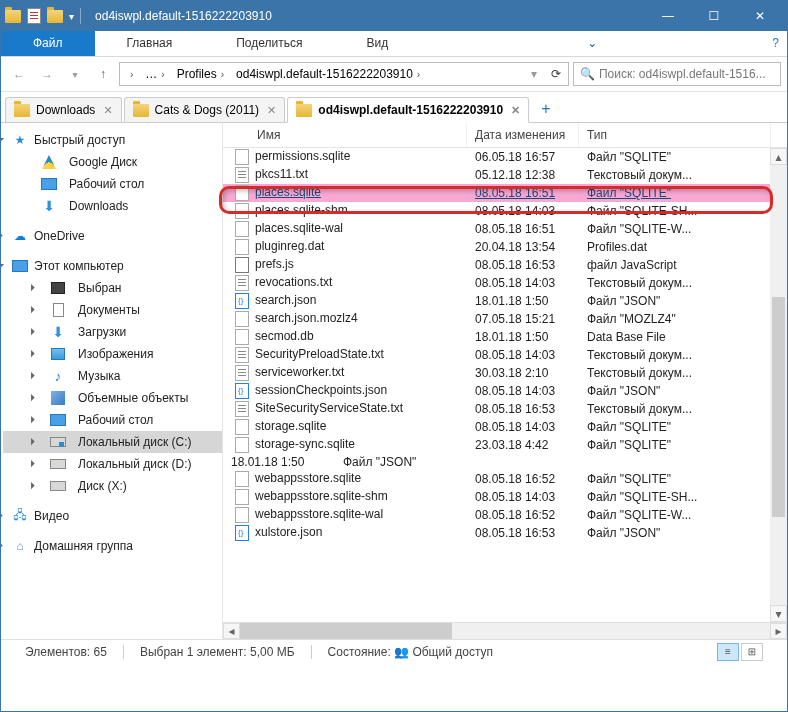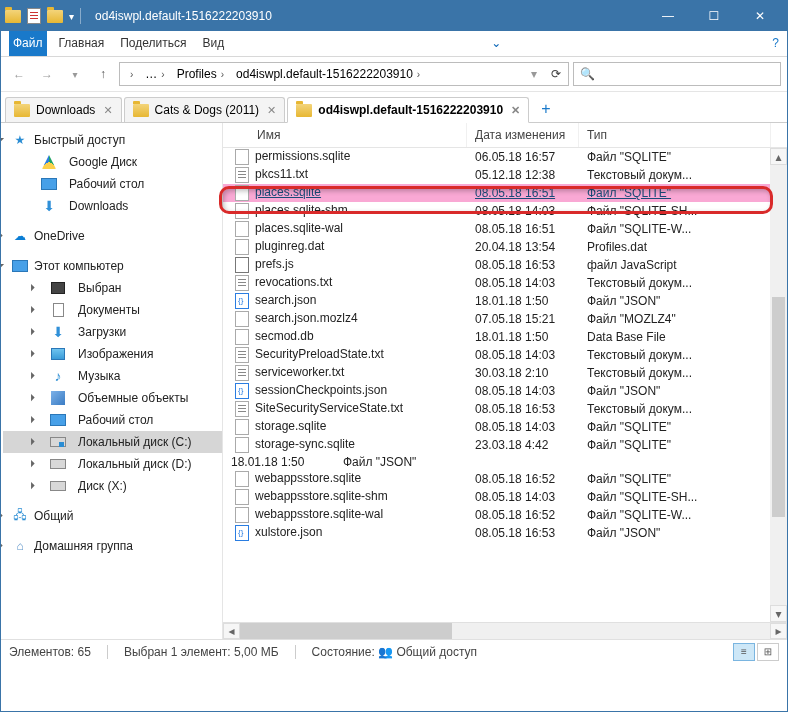--- a/index.html
+++ b/index.html
@@ -8,21 +8,21 @@
 .titlebar .icons-left { display: flex; gap: 6px; align-items: center; padding-right: 8px; }
 .titlebar .folder-ico { width: 16px; height: 13px; background: linear-gradient(#f3d47a,#e7b733); border-radius: 1px; position: relative; }
 .titlebar .folder-ico::before { content:""; position:absolute; top:-3px; left:0; width:7px; height:3px; background:#e7b733; border-radius:1px 1px 0 0;}
 .titlebar .docico { width:14px; height:16px; background:#fff; border:1px solid #888; position:relative;}
 .titlebar .docico::after{content:""; position:absolute; left:2px; top:3px; right:2px; height:1px; background:#c33; box-shadow:0 3px 0 #c33,0 6px 0 #c33;}
 .titlebar .title-sep { width:1px; height:16px; background: rgba(255,255,255,0.4); }
 .titlebar .title-text { padding-left: 6px; font-size: 12px; }
 .titlebar .wincontrols { margin-left: auto; display: flex; }
 .titlebar .winbtn { width: 46px; height: 30px; display:flex; align-items:center; justify-content:center; color:#fff; }
 .ribbon { height: 26px; background: #fff; border-bottom: 1px solid #d8d8d8; display:flex; align-items:stretch; }
-.ribbon .tab { padding: 5px 4px 4px; color:#333;margin-left:8px; }
+.ribbon .tab { padding: 5px 32px 4px; color:#333; }
 .ribbon .tab.file { background:#1979ca; color:#fff; }
 .ribbon .help { margin-left:auto; padding: 5px 8px; color:#0a66b7; }
 .addr-row { display:flex; align-items:center; gap:4px; padding:5px 6px; border-bottom:1px solid #e5e5e5; }
 .nav-btn { width:24px; height:24px; display:flex; align-items:center; justify-content:center; color:#999; border-radius:2px;}
 .nav-btn.enabled { color:#555; }
 .addr-bar { flex:1; height:24px; border:1px solid #bcbcbc; display:flex; align-items:center; overflow:hidden; background:#fff;}
 .addr-seg { display:flex; align-items:center; padding:0 4px 0 6px; gap:2px; white-space:nowrap; }
 .addr-seg .chev { color:#555; font-size:10px; padding:0 2px;}
 .search-box { width:208px; height:24px; border:1px solid #bcbcbc; display:flex; align-items:center; padding:0 6px; color:#777;}
 .search-box .glass { margin-right:4px; color:#555;}
@@ -71,21 +71,21 @@
 .file-row .fcell-type { flex:1; padding-left:8px; white-space:nowrap; overflow:hidden; text-overflow:clip;}
 .file-row.selected { background:#f9a8d4; color:#000;}
 .file-row.selected .fcell-name span, .file-row.selected .fcell-date, .file-row.selected .fcell-type { text-decoration: underline; color:#1a4b78;}
 .fico-blank { width:14px; height:16px; background:#fff; border:1px solid #aaa; flex-shrink:0;}
 .fico-txt { width:14px; height:16px; background:#fff; border:1px solid #aaa; flex-shrink:0; position:relative;}
 .fico-txt::after{content:""; position:absolute; left:2px; right:2px; top:3px; height:1px; background:#888; box-shadow:0 3px 0 #888, 0 6px 0 #888;}
 .fico-json { width:14px; height:16px; background:#fff; border:1px solid #2a7de1; flex-shrink:0; position:relative;}
 .fico-json::after{content:"{}"; position:absolute; font-size:8px; left:2px; top:2px; color:#2a7de1;}
 .fico-js { width:14px; height:16px; background:#fff; border:1px solid #777; flex-shrink:0;}
 .highlight-ring { position:absolute; border:3px solid #d92a2a; border-radius:10px; box-shadow: inset 2px 2px 5px rgba(0,0,0,0.25); pointer-events:none; z-index:5;}
-.statusbar { height:24px; border-top:1px solid #e0e0e0; display:flex; align-items:center; padding:0 8px; gap:16px; color:#444; background:#fff;}
+.statusbar { height:24px; border-top:1px solid #e0e0e0; display:flex; align-items:center; padding:0 24px; gap:16px; color:#444; background:#fff;}
 .statusbar .sep { width:1px; height:14px; background:#ccc;}
 .statusbar .right { margin-left:auto; display:flex; gap:2px;}
 .view-btn { width:22px; height:18px; border:1px solid #ccc; display:flex; align-items:center; justify-content:center; font-size:10px; color:#555;}
 .view-btn.active { background:#cde7f7; border-color:#7ab5e0;}
 .hscroll { height:17px; border-top:1px solid #e0e0e0; background:#f0f0f0; display:flex;}
 .hscroll .arrow{ width:17px; display:flex;align-items:center;justify-content:center; color:#666; background:#f6f6f6; border:1px solid #ddd;}
 .hscroll .track{ flex:1; position:relative;}
 .hscroll .thumb{ position:absolute; left:0; top:0; bottom:0; width:40%; background:#cdcdcd;}
 .vscroll { position:absolute; right:0; top:0; bottom:0; width:17px; background:#f0f0f0;}
 .vscroll .arrow{height:17px; display:flex;align-items:center;justify-content:center; color:#666; background:#f6f6f6; border:1px solid #ddd;}
@@ -139,20 +139,21 @@
         <span>od4iswpl.default-1516222203910</span>
         <span class="chev">›</span>
       </span>
     <span style="margin-left:auto; display:flex;">
       <span class="nav-btn" style="width:20px;">▾</span>
       <span class="nav-btn" style="width:24px; color:#444;">⟳</span>
     </span>
   </div>
   <div class="search-box">
     <span class="glass">🔍</span>
+    <span>Поиск: od4iswpl.default-1516...</span>
   </div>
 </div>
 
 <div class="tabstrip">
   <div class="tabitem">
     <span class="fico"></span>
     <span>Downloads</span>
     <span class="x">✕</span>
   </div>
   <div class="tabitem">
@@ -269,21 +270,21 @@
         <span class="expander">⏵</span>
         <span class="ico">
           <span class="ico-drive"></span>
         </span>
         <span>Диск (X:)</span>
       </div>
     <div class="tree-sep"></div>
     <div class="tree-item header">
         <span class="expander">⏵</span>
         <span class="ico ico-net">🖧</span>
-        <span>Общий</span>
+        <span>Видео</span>
       </div>
     <div class="tree-sep"></div>
     <div class="tree-item header">
         <span class="expander">⏵</span>
         <span class="ico ico-home">⌂</span>
         <span>Домашняя группа</span>
       </div>
   </div>
 
   <div class="file-area">

